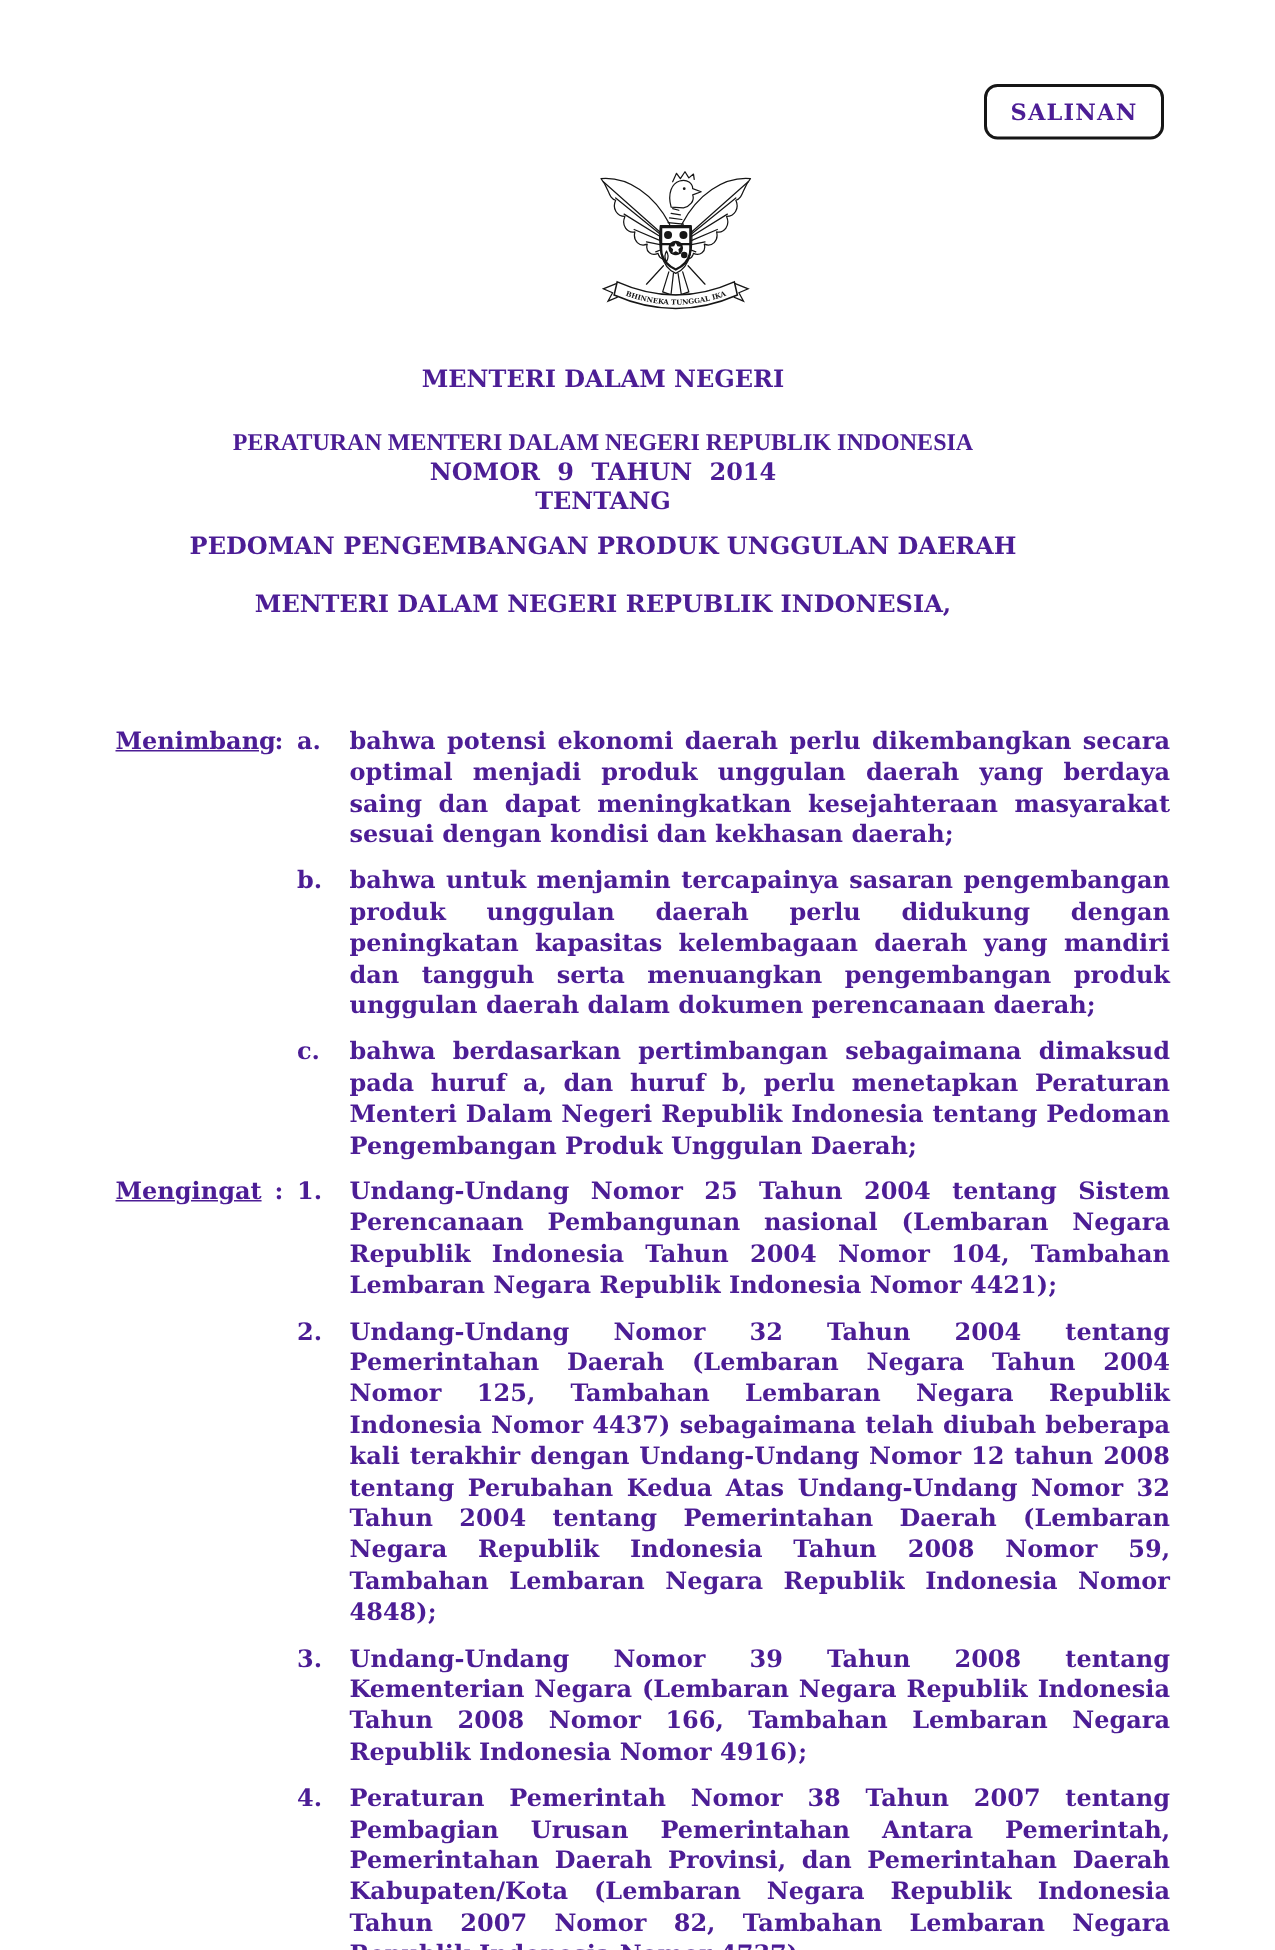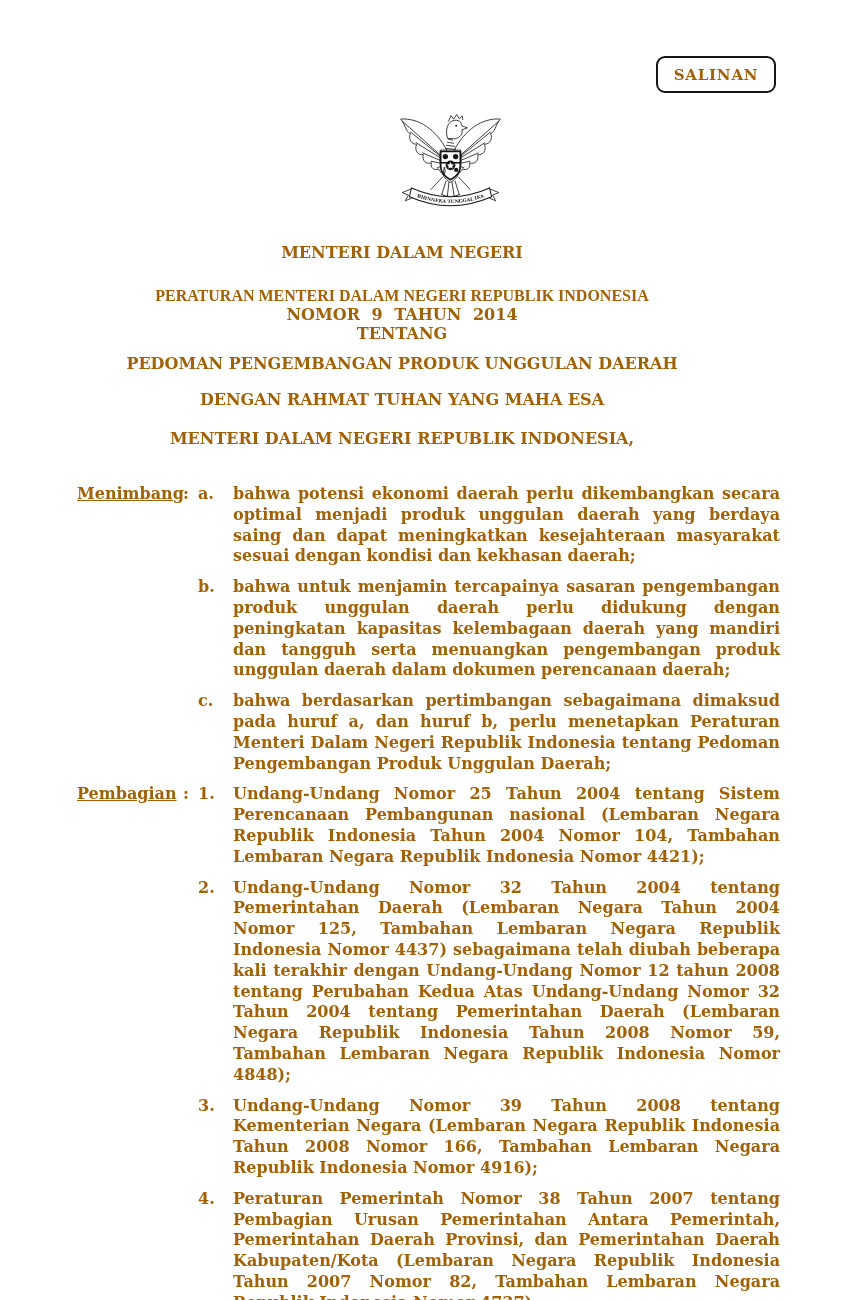--- a/index.html
+++ b/index.html
@@ -1,18 +1,18 @@
 <!DOCTYPE html>
 <html><head>
 <meta charset="utf-8">
 <style>
   html,body{margin:0;padding:0;background:#ffffff;}
   .page{
     position:relative;width:850px;height:1300px;background:#ffffff;
-    color:#a16207;font-family:"DejaVu Serif","Liberation Serif",serif;
+    color:#4c1d95;font-family:"DejaVu Serif","Liberation Serif",serif;
     font-weight:700;overflow:hidden;
   }
   
   .salinan{
     position:absolute;left:656px;top:56px;width:116px;height:33px;
     border:2.5px solid #161616;border-radius:9px;
     display:flex;align-items:center;justify-content:center;
     font-size:15px;letter-spacing:.8px;
   }
   
@@ -102,21 +102,20 @@
       </text>
     </svg>
   </div>
 
   <div class="headings">
     <div>MENTERI DALAM NEGERI</div>
     <div class="gap24">PERATURAN MENTERI DALAM NEGERI REPUBLIK INDONESIA</div>
     <div class="spread">NOMOR 9 TAHUN 2014</div>
     <div class="gap12">TENTANG</div>
     <div class="gap11">PEDOMAN PENGEMBANGAN PRODUK UNGGULAN DAERAH</div>
-    <div class="gap17">DENGAN RAHMAT TUHAN YANG MAHA ESA</div>
     <div class="gap9">MENTERI DALAM NEGERI REPUBLIK INDONESIA,</div>
   </div>
 
   <div class="clauses">
 
     <section class="clause">
       <div class="c-label">Menimbang</div>
       <div class="c-colon">:</div>
       <div class="c-items">
         <div class="item">
@@ -128,21 +127,21 @@
           <p class="itext">bahwa untuk menjamin tercapainya sasaran pengembangan produk unggulan daerah perlu didukung dengan peningkatan kapasitas kelembagaan daerah yang mandiri dan tangguh serta menuangkan pengembangan produk unggulan daerah dalam dokumen perencanaan daerah;</p>
         </div>
         <div class="item">
           <span class="marker">c.</span>
           <p class="itext">bahwa berdasarkan pertimbangan sebagaimana dimaksud pada huruf a, dan huruf b, perlu menetapkan Peraturan Menteri Dalam Negeri Republik Indonesia tentang Pedoman Pengembangan Produk Unggulan Daerah;</p>
         </div>
       </div>
     </section>
 
     <section class="clause">
-      <div class="c-label">Pembagian</div>
+      <div class="c-label">Mengingat</div>
       <div class="c-colon">:</div>
       <div class="c-items">
         <div class="item">
           <span class="marker">1.</span>
           <p class="itext">Undang-Undang Nomor 25 Tahun 2004 tentang Sistem Perencanaan Pembangunan nasional (Lembaran Negara Republik Indonesia Tahun 2004 Nomor 104, Tambahan Lembaran Negara Republik Indonesia Nomor 4421);</p>
         </div>
         <div class="item">
           <span class="marker">2.</span>
           <p class="itext">Undang-Undang Nomor 32 Tahun 2004 tentang Pemerintahan Daerah (Lembaran Negara Tahun 2004 Nomor 125, Tambahan Lembaran Negara Republik Indonesia Nomor 4437) sebagaimana telah diubah beberapa kali terakhir dengan Undang-Undang Nomor 12 tahun 2008 tentang Perubahan Kedua Atas Undang-Undang Nomor 32 Tahun 2004 tentang Pemerintahan Daerah (Lembaran Negara Republik Indonesia Tahun 2008 Nomor 59, Tambahan Lembaran Negara Republik Indonesia Nomor 4848);</p>
         </div>

